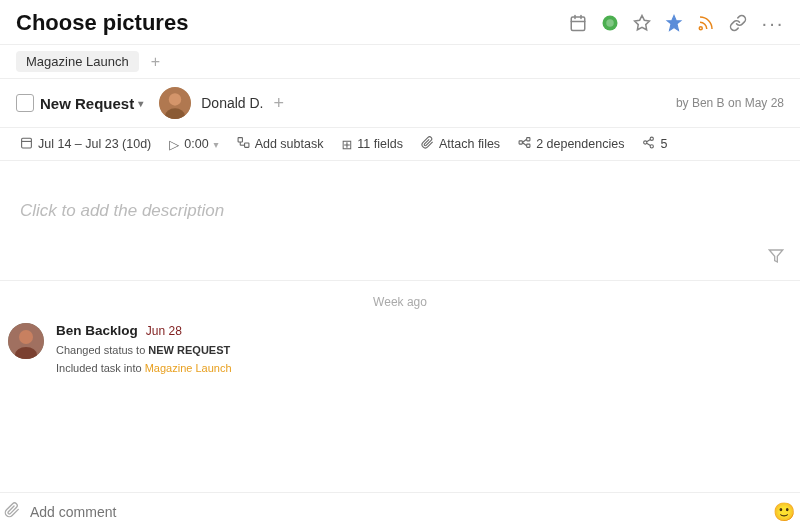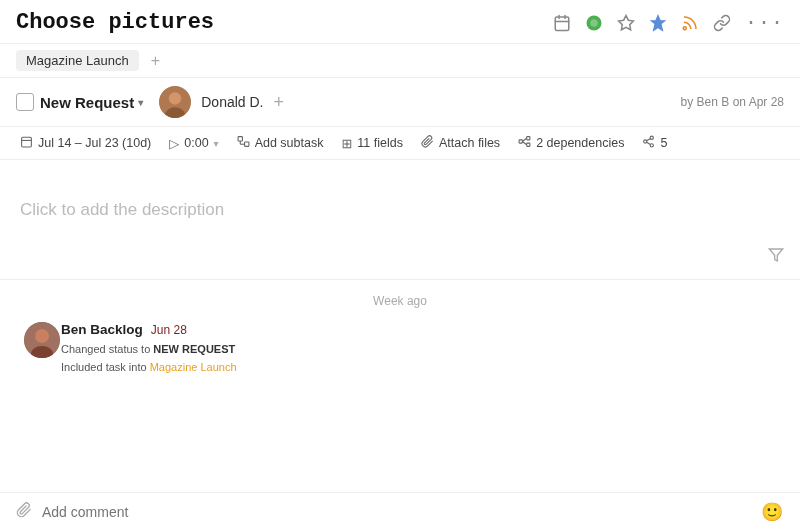--- a/index.html
+++ b/index.html
@@ -13,21 +13,20 @@
       overflow: hidden;
     }
 
     
     .header {
       display: flex;
       align-items: center;
       justify-content: space-between;
       padding: 10px 16px 8px 16px;
       border-bottom: 1px solid #eee;
-      font-family: Liberation Mono, monospace;
     }
     .header-title {
       font-size: 22px;
       font-weight: 600;
       color: #111;
     }
     .header-icons {
       display: flex;
       align-items: center;
       gap: 14px;
@@ -147,50 +146,51 @@
       font-size: 13px;
       color: #666;
     }
 
     
     .description-area {
       padding: 40px 20px 20px 20px;
       min-height: 120px;
       border-bottom: 1px solid #eee;
       position: relative;
+      font-style: italic;
     }
     .description-placeholder {
       font-size: 17px;
       color: #bbb;
       cursor: text;
     }
     .filter-icon {
       position: absolute;
       right: 16px;
       bottom: 12px;
       color: #aaa;
       font-size: 16px;
       cursor: pointer;
     }
 
     
     .activity-section {
-      padding: 10px 24px;
+      padding: 10px 8px;
     }
     .week-ago-label {
       text-align: center;
       color: #aaa;
       font-size: 12px;
       margin-bottom: 14px;
       margin-top: 4px;
     }
     .activity-item {
       display: flex;
       align-items: flex-start;
-      gap: 1px;
+      gap: 12px;
       margin-bottom: 10px;
     }
     .activity-avatar {
       width: 36px;
       height: 36px;
       border-radius: 50%;
       background: #8a7a6a;
       flex-shrink: 0;
       display: flex;
       align-items: center;
@@ -227,21 +227,21 @@
     }
     .activity-text .link {
       color: #e8a020;
       font-weight: 500;
     }
 
     
     .comment-bar {
       display: flex;
       align-items: center;
-      padding: 8px 16px;
+      padding: 8px 4px;
       border-top: 1px solid #eee;
       gap: 10px;
       position: absolute;
       bottom: 0;
       left: 0;
       right: 0;
       background: #fff;
     }
     .comment-attach-icon {
       color: #aaa;
@@ -322,21 +322,21 @@
   </div>
   <div class="avatar">
     <svg viewBox="0 0 36 36" xmlns="http://www.w3.org/2000/svg">
       <circle cx="18" cy="18" r="18" fill="#b07850"></circle>
       <circle cx="18" cy="14" r="7" fill="#d4956a"></circle>
       <ellipse cx="18" cy="32" rx="11" ry="8" fill="#8a5a34"></ellipse>
     </svg>
   </div>
   <span class="assignee-name">Donald D.</span>
   <span class="add-btn">+</span>
-  <span class="by-info">by Ben B on Apr 28</span>
+  <span class="by-info">by Ben B on May 28</span>
 </div>
 
 <div class="meta-row">
   <div class="meta-item">
     <span class="icon">
       <svg width="13" height="13" viewBox="0 0 24 24" fill="none" stroke="#666" stroke-width="2">
           <rect x="3" y="4" width="18" height="18" rx="2"></rect>
           <line x1="3" y1="10" x2="21" y2="10"></line>
         </svg>
     </span>

